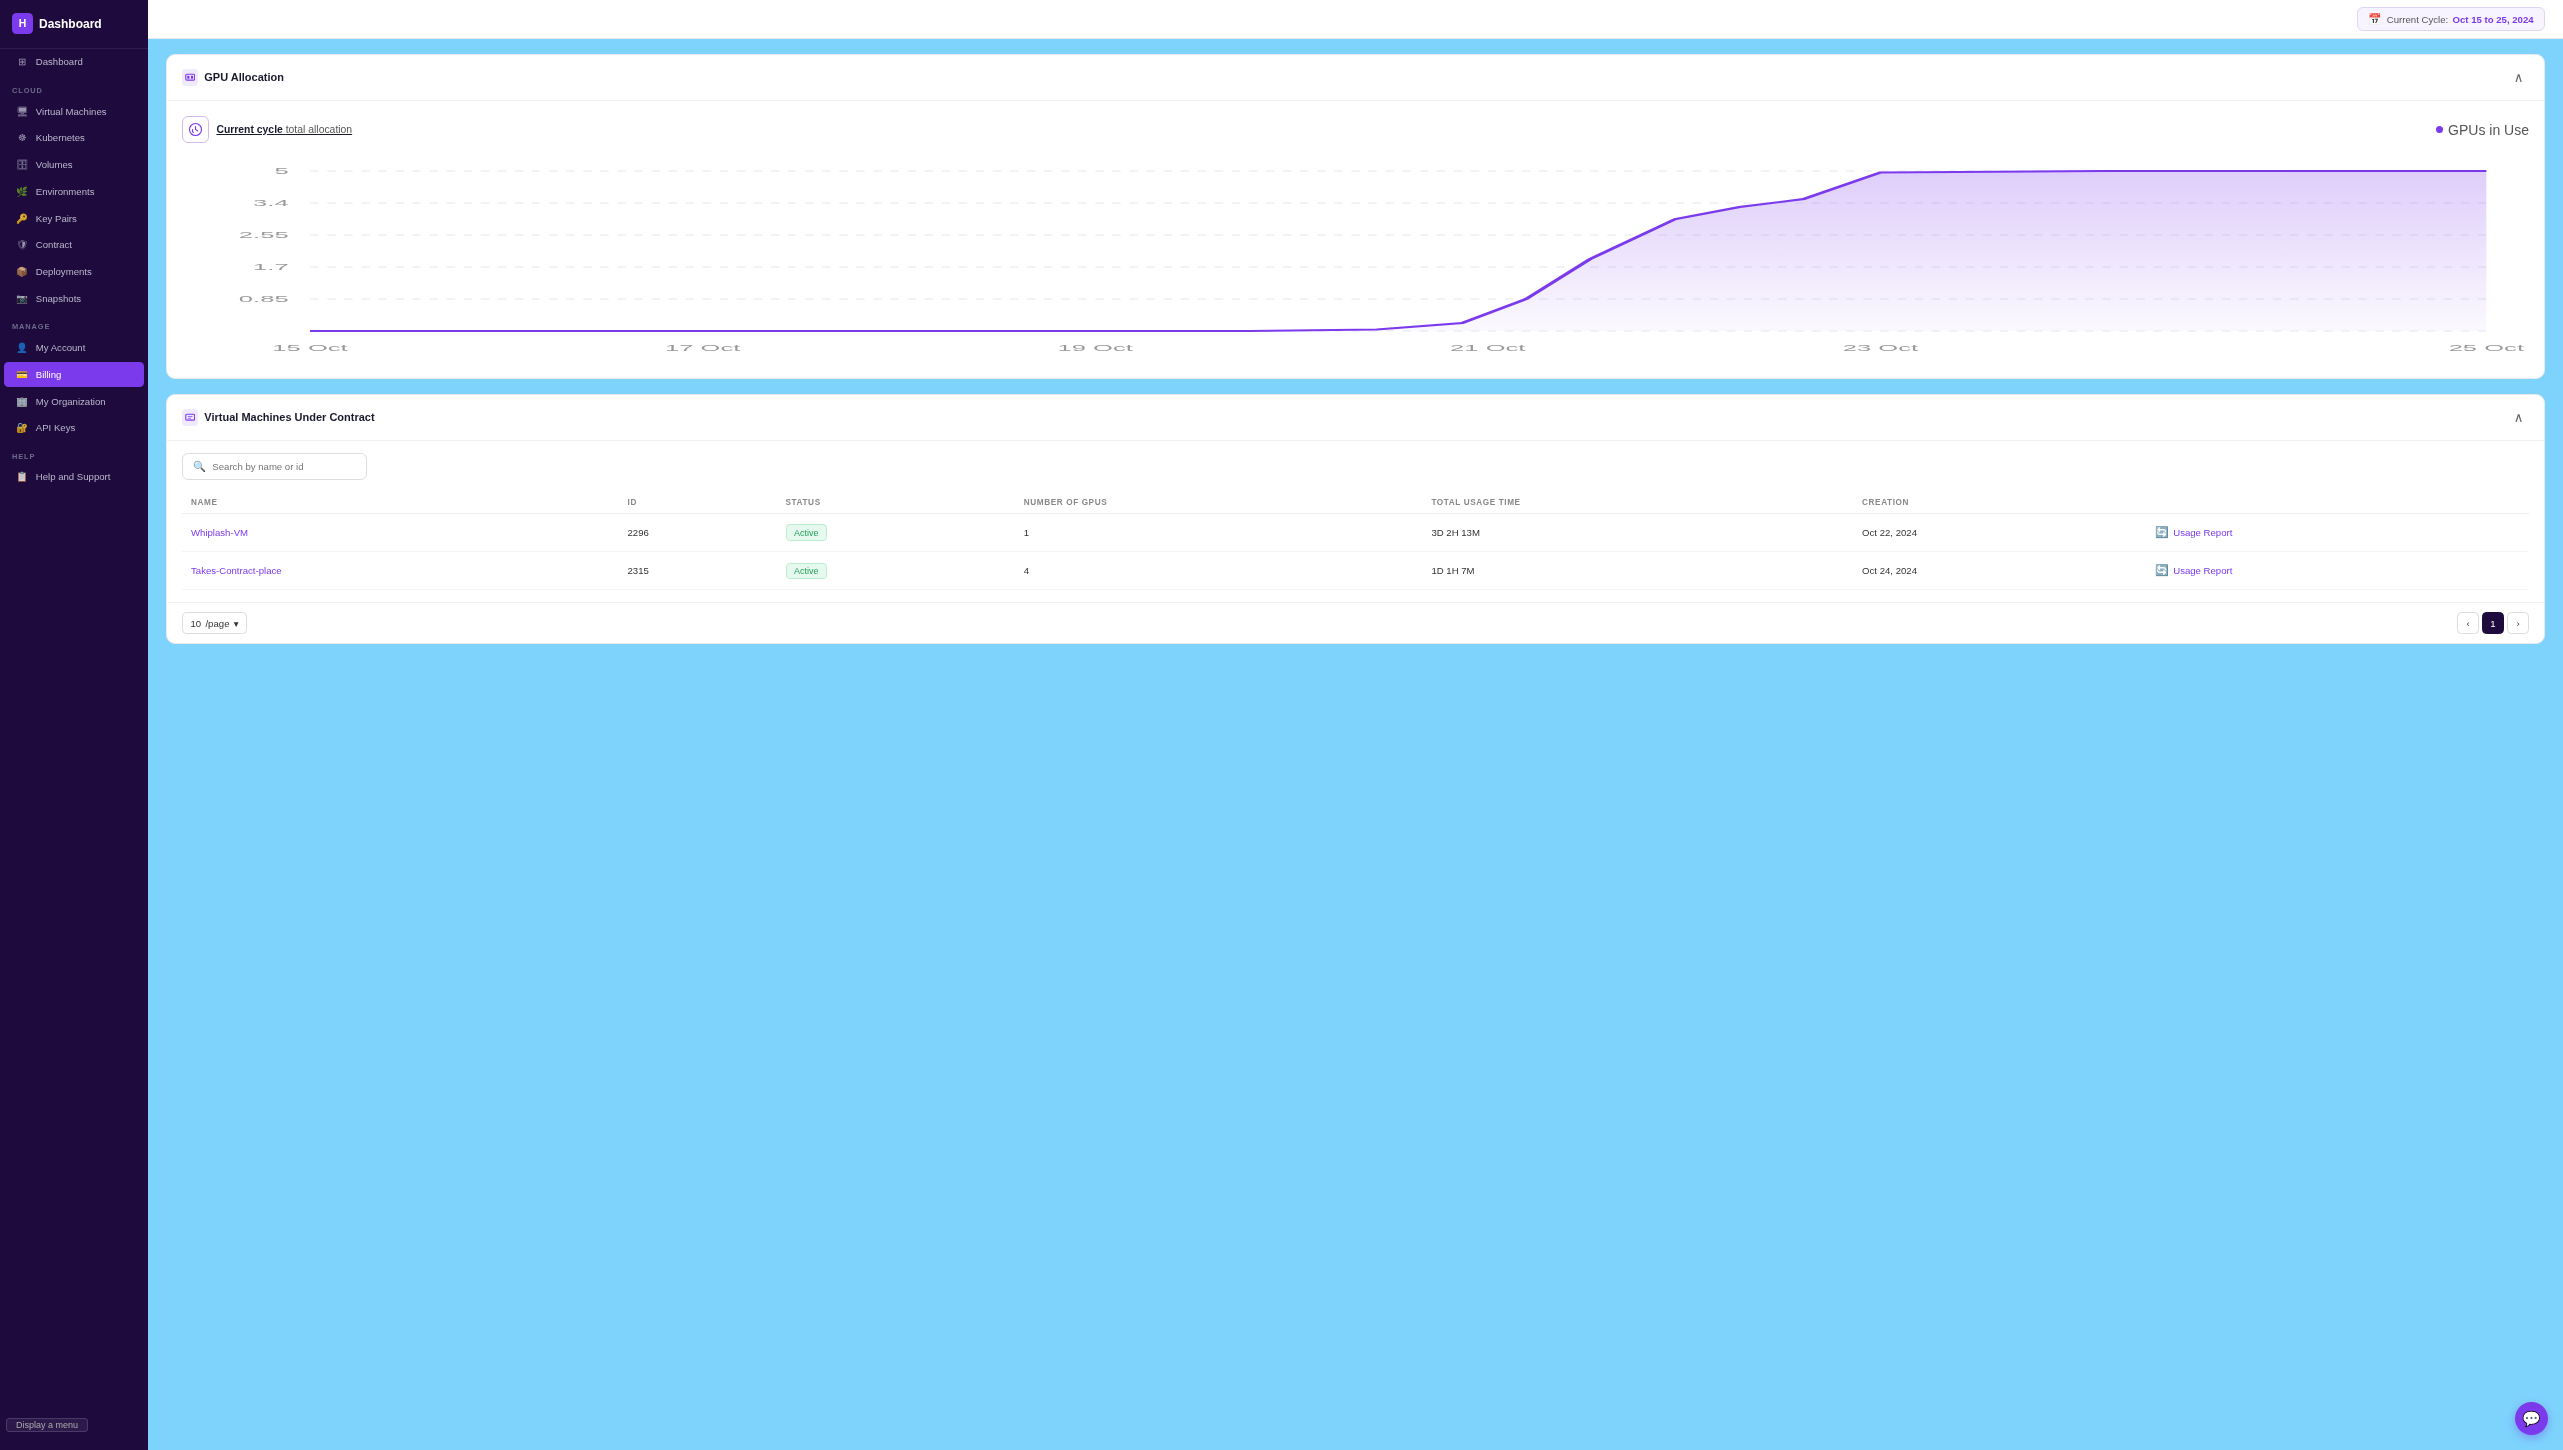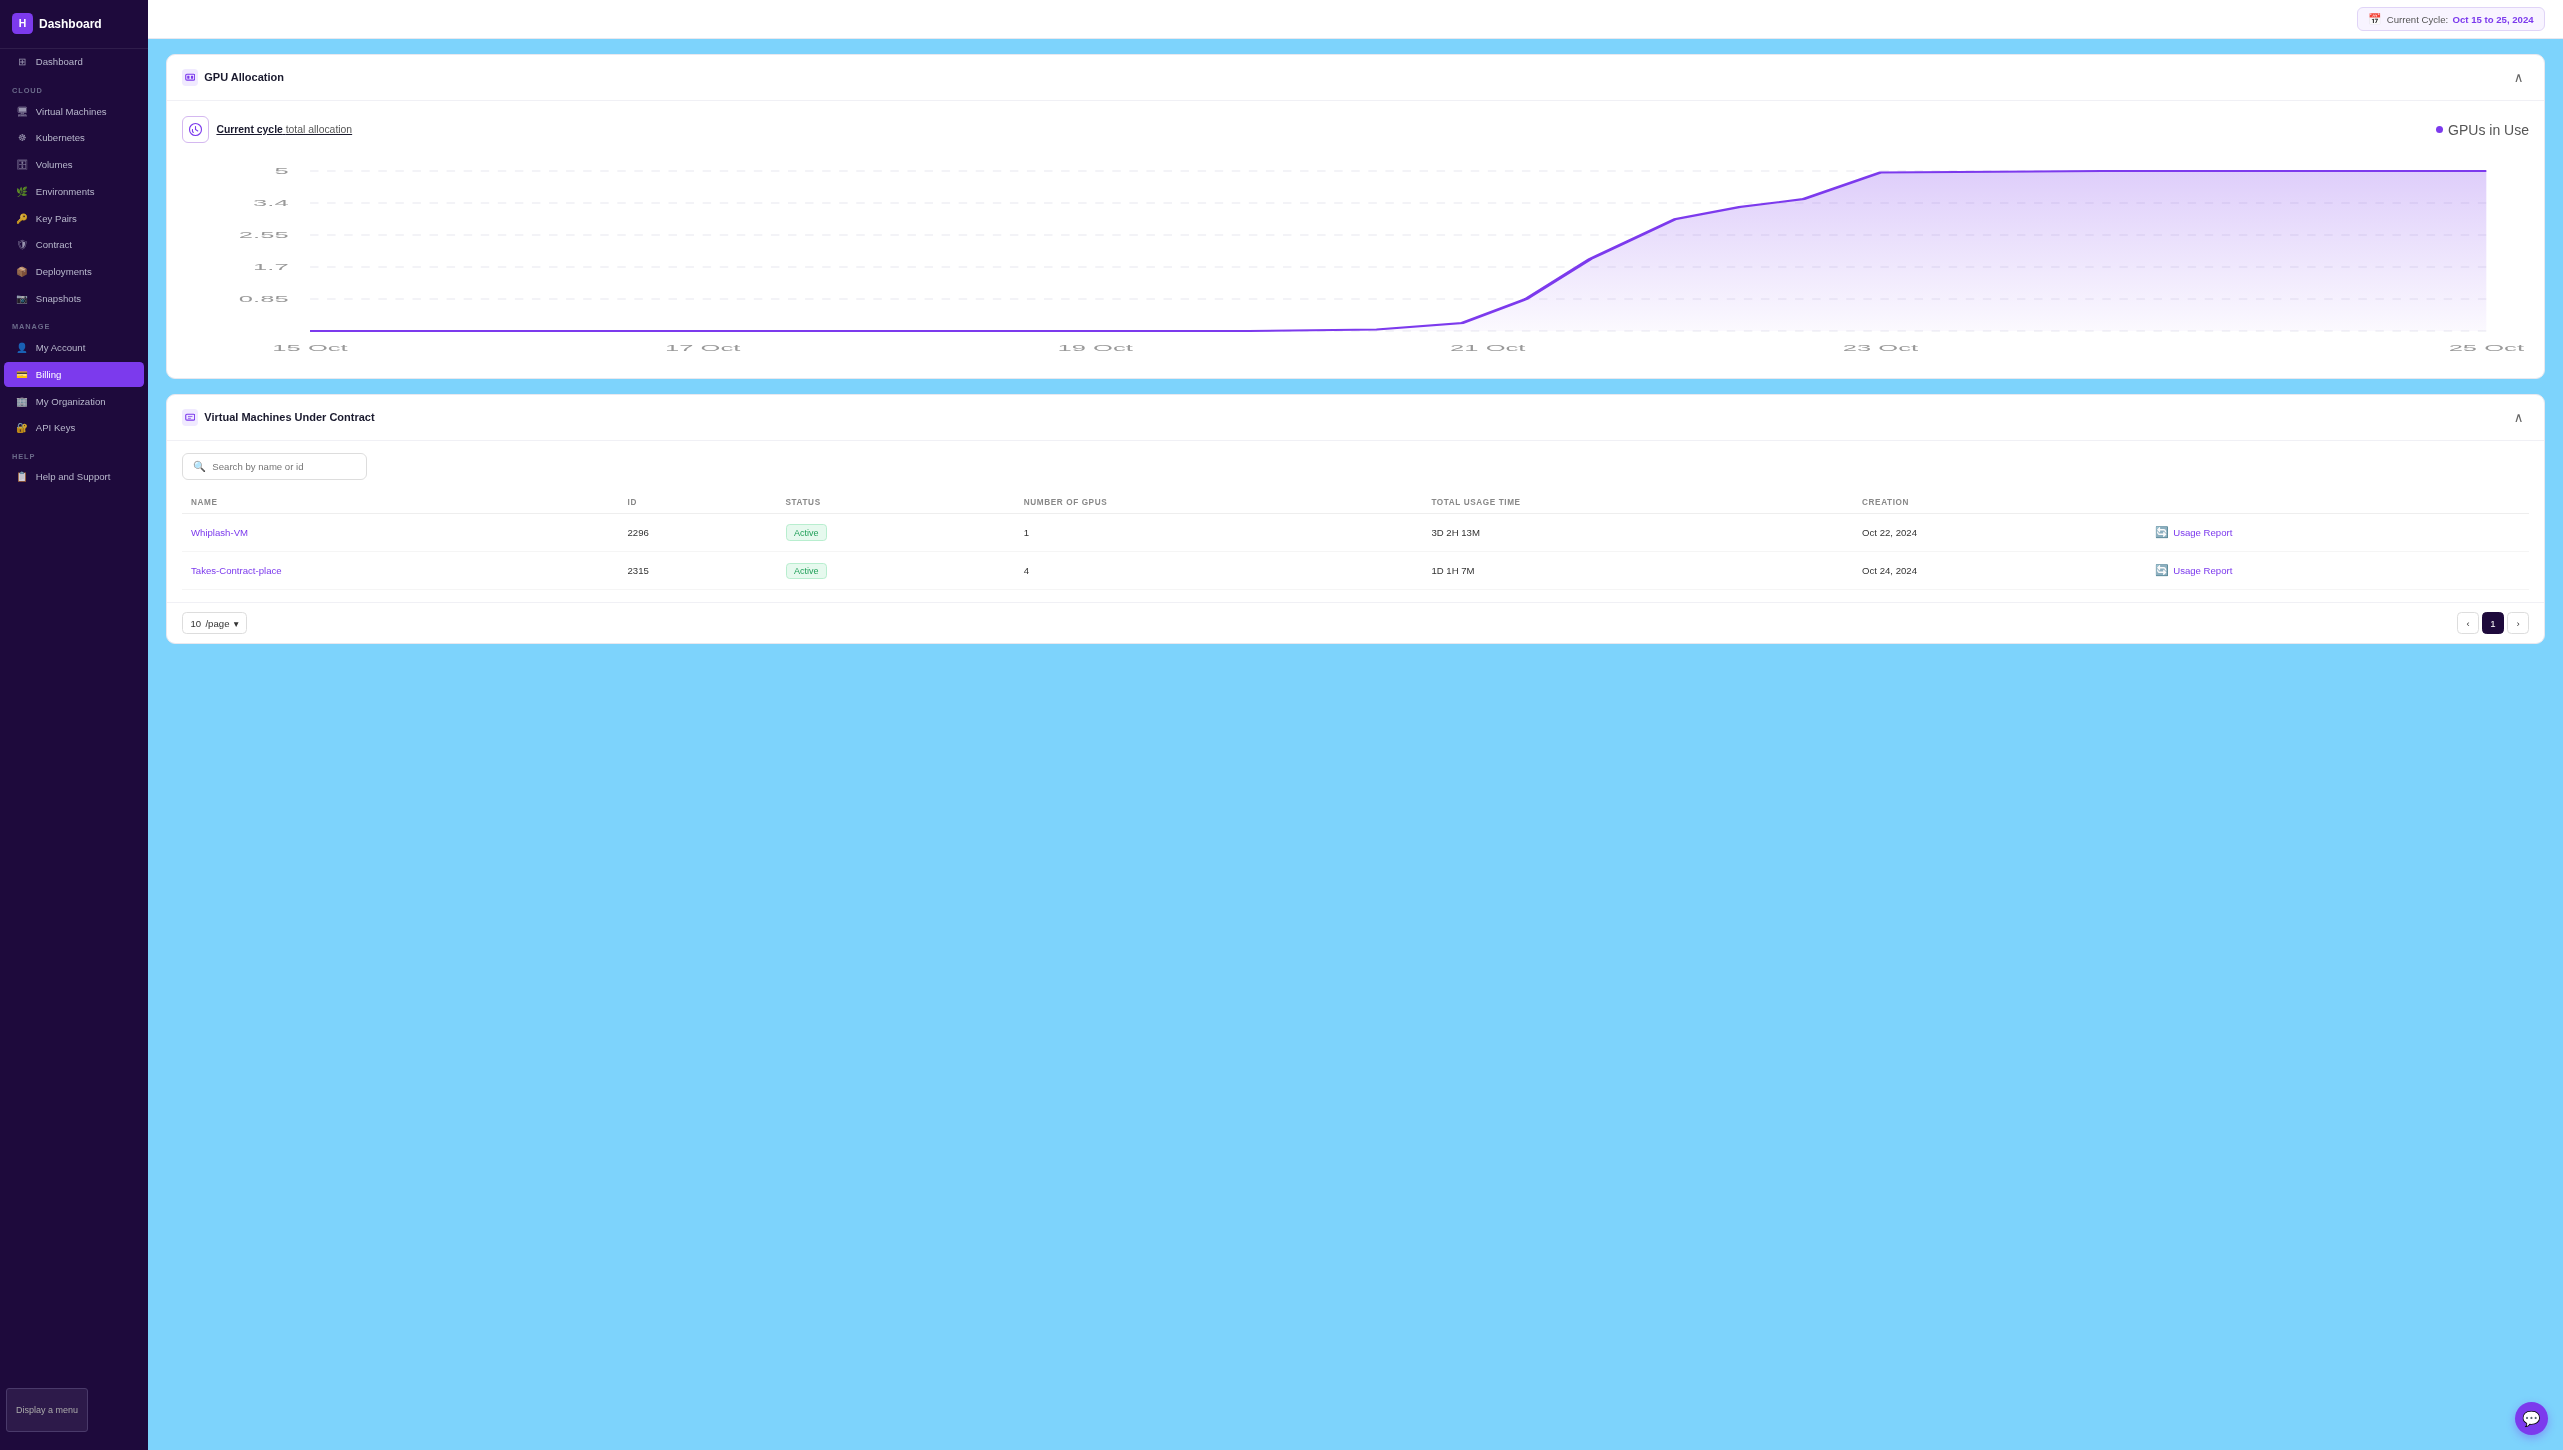--- a/index.html
+++ b/index.html
@@ -68,21 +68,21 @@
       display: flex; align-items: center; justify-content: center;
       opacity: 0.8;
       font-size: 9.6px;
     }
     .sidebar-item.active .item-icon { opacity: 1; }
 
     .display-menu-btn {
       background: #2d1a4a;
       border: 0.7px solid #4a3a6a;
       color: #aaa;
-      padding: 16px 9px;
+      padding: 1px 9px;
       margin: 6px;
       border-radius: 3px;
       cursor: pointer;
       font-size: 9px;
       text-align: right;
     }
 
     
     #main {
       flex: 1;

